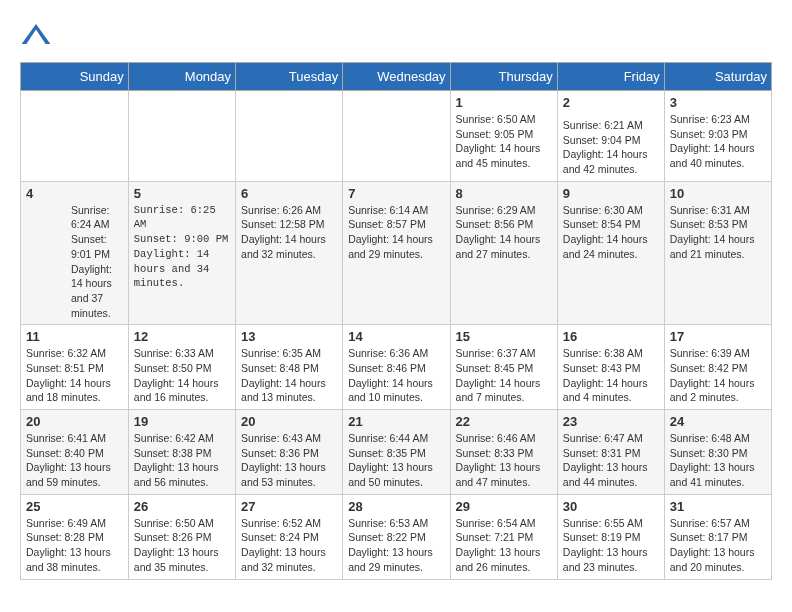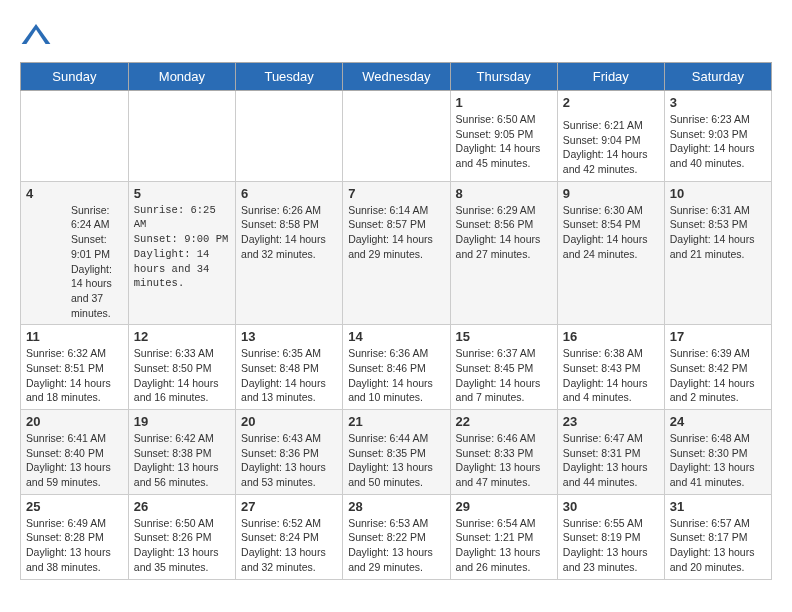--- a/index.html
+++ b/index.html
@@ -54,21 +54,21 @@
     }
     table {
       width: 100%;
       border-collapse: collapse;
       font-size: 11px;
     }
     thead tr th {
       background-color: #2a6cb5;
       color: #fff;
       padding: 6px 4px;
-      text-align: center;
+      text-align: right;
       font-size: 13px;
       font-weight: normal;
       border: 1px solid #aaa;
     }
     tbody tr td {
       border: 1px solid #ccc;
       vertical-align: top;
       padding: 4px 5px;
       width: 108px;
       min-height: 80px;
@@ -161,21 +161,21 @@
         </td>
         <td>
           <span class="day-num">5</span>
           <div class="day-info" style="white-space: pre-line; font-family: Liberation Mono, monospace;">Sunrise: 6:25 AM
 Sunset: 9:00 PM
 Daylight: 14 hours and 34 minutes.</div>
         </td>
         <td>
           <span class="day-num">6</span>
           <div class="day-info" style="white-space: pre-line;">Sunrise: 6:26 AM
-Sunset: 8:58 PM
+Sunset: 12:58 PM
 Daylight: 14 hours and 32 minutes.</div>
         </td>
         <td>
           <span class="day-num">7</span>
           <div class="day-info" style="white-space: pre-line;">Sunrise: 6:14 AM
 Sunset: 8:57 PM
 Daylight: 14 hours and 29 minutes.</div>
         </td>
         <td>
           <span class="day-num">8</span>
@@ -305,21 +305,21 @@
         </td>
         <td>
           <span class="day-num">28</span>
           <div class="day-info" style="white-space: pre-line;">Sunrise: 6:53 AM
 Sunset: 8:22 PM
 Daylight: 13 hours and 29 minutes.</div>
         </td>
         <td>
           <span class="day-num">29</span>
           <div class="day-info" style="white-space: pre-line;">Sunrise: 6:54 AM
-Sunset: 1:21 PM
+Sunset: 7:21 PM
 Daylight: 13 hours and 26 minutes.</div>
         </td>
         <td>
           <span class="day-num">30</span>
           <div class="day-info" style="white-space: pre-line;">Sunrise: 6:55 AM
 Sunset: 8:19 PM
 Daylight: 13 hours and 23 minutes.</div>
         </td>
         <td>
           <span class="day-num">31</span>

